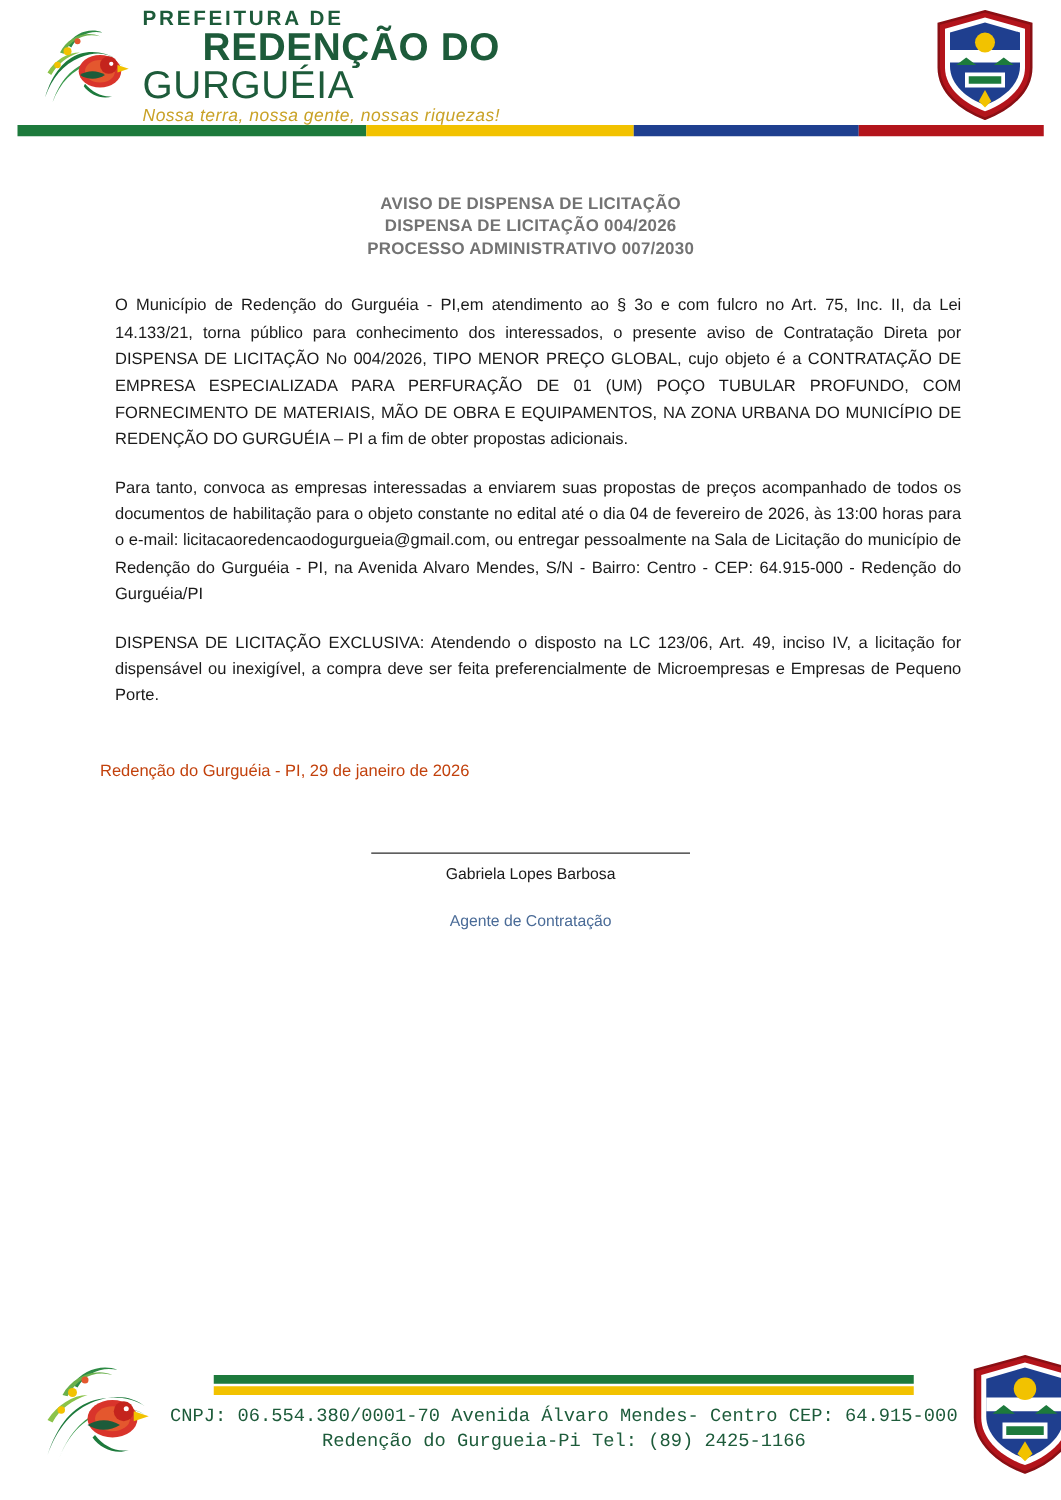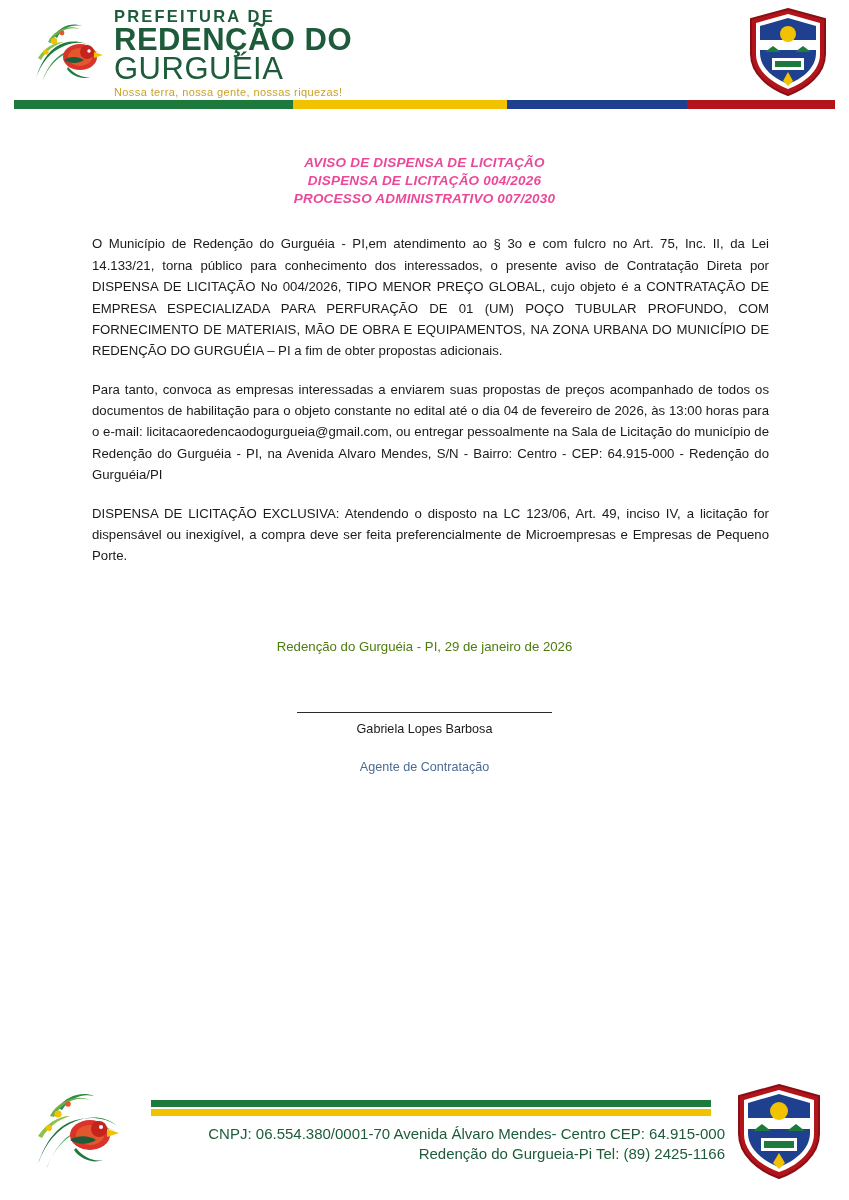--- a/index.html
+++ b/index.html
@@ -81,21 +81,22 @@
     text-align: right;
   }
   .brand-line3 {
     font-size: 31px;
     font-weight: normal;
     letter-spacing: 0.5px;
     color: #1d5b3a;
     line-height: 0.95;
   }
   .brand-slogan {
-    font-size: 11px;
+    font-size: 14px;
+    font-style: italic;
     color: #c9a227;
     letter-spacing: 0.4px;
     margin-top: 3px;
   }
   .header-right {
     flex: 0 0 auto;
     width: 86px;
     height: 92px;
     position: relative;
   }
@@ -121,40 +122,39 @@
   .doc-body {
     padding: 34px 80px 0 80px;
     box-sizing: border-box;
   }
   .title-block {
     text-align: center;
     font-weight: bold;
     font-size: 13.5px;
     line-height: 1.32;
     letter-spacing: 0.2px;
-    color: #ec4899;
+    color: #737373;
     margin-bottom: 26px;
-    font-style: italic;
   }
   .title-block div { white-space: nowrap; }
 
   p.para {
     font-size: 13.2px;
     line-height: 1.62;
     text-align: justify;
     margin: 0 0 17px 12px;
     color: #1a1a1a;
     hyphens: none;
   }
 
   .date-line {
     font-size: 13.2px;
-    text-align: center;
-    margin: 72px 0 0 0;
-    color: #4d7c0f;
+    text-align: left;
+    margin: 42px 0 0 0;
+    color: #c2410c;
   }
 
   .signature-block {
     margin-top: 58px;
     text-align: center;
   }
   .sig-rule {
     width: 255px;
     height: 1px;
     background: #2b2b2b;
@@ -195,22 +195,23 @@
     flex: 0 0 auto;
   }
   .footer-emblem-right {
     width: 92px;
     height: 100px;
     position: relative;
     flex: 0 0 auto;
   }
   .footer-center {
     flex: 1 1 auto;
-    text-align: right;
+    text-align: center;
     padding: 0 8px;
+    font-family: Liberation Mono, monospace;
   }
   .footer-bars {
     margin: 0 auto 8px auto;
     width: 100%;
     max-width: 560px;
   }
   .footer-bars .bar {
     height: 7px;
     width: 100%;
   }

